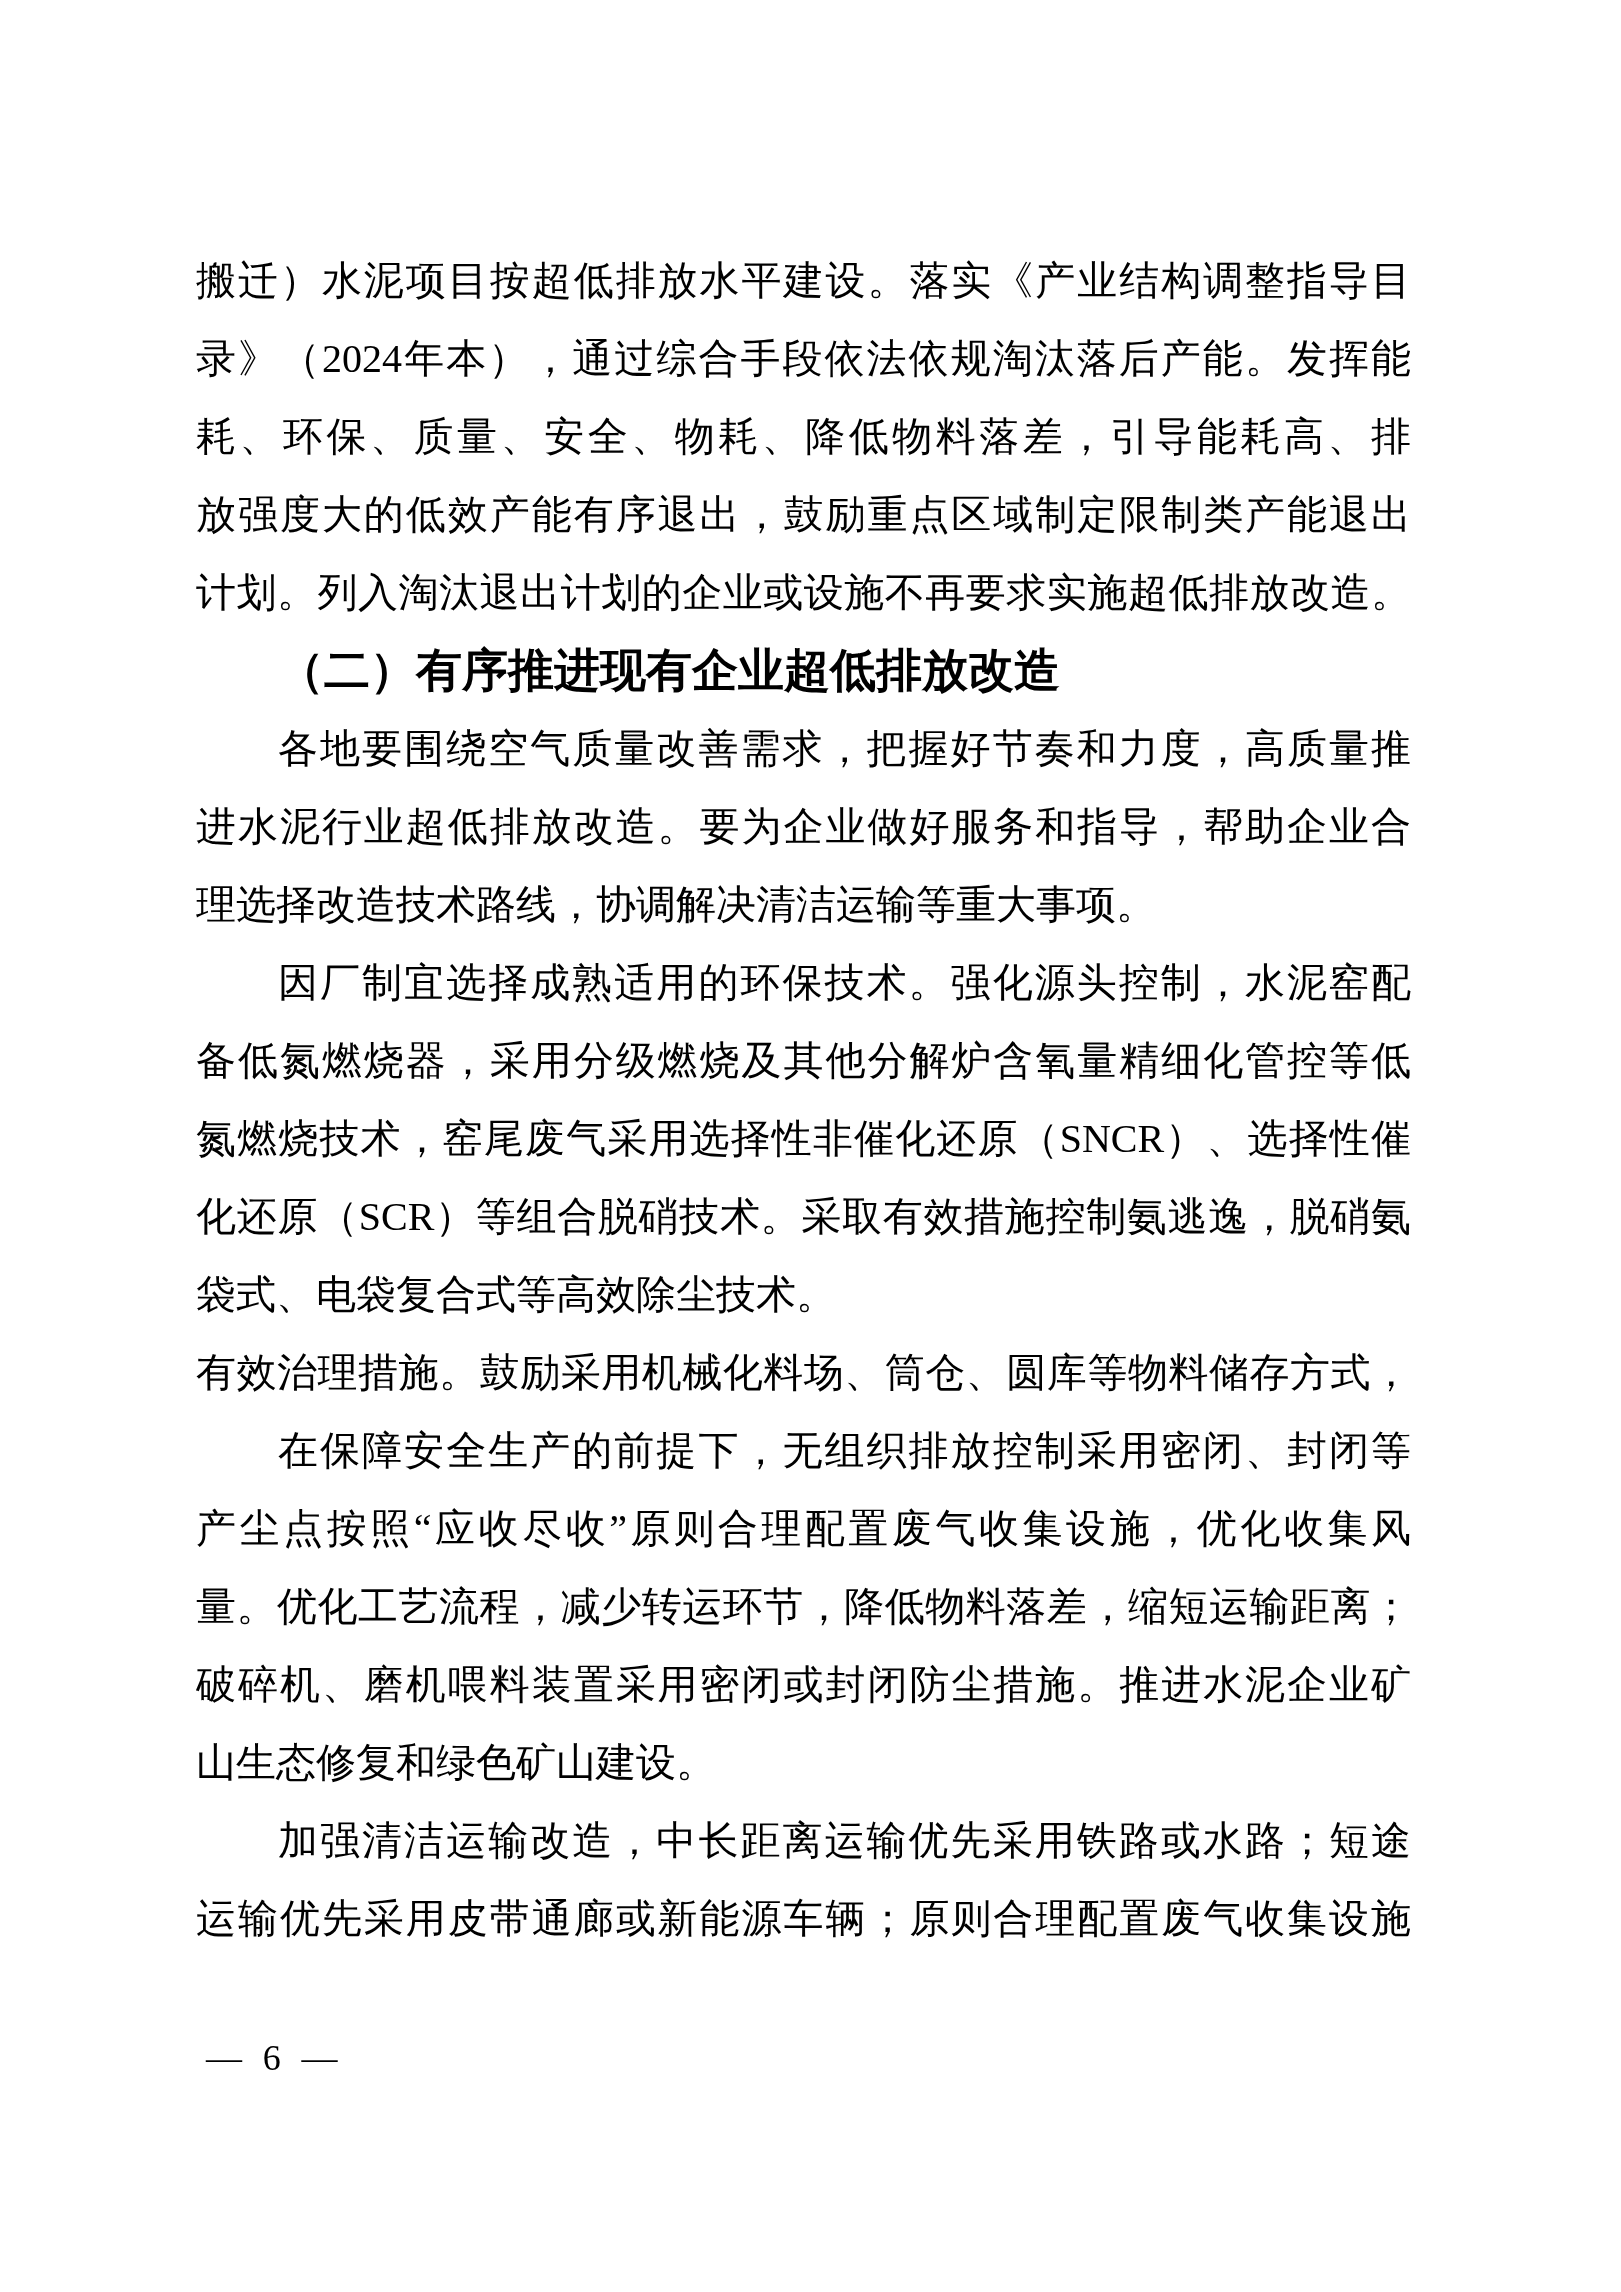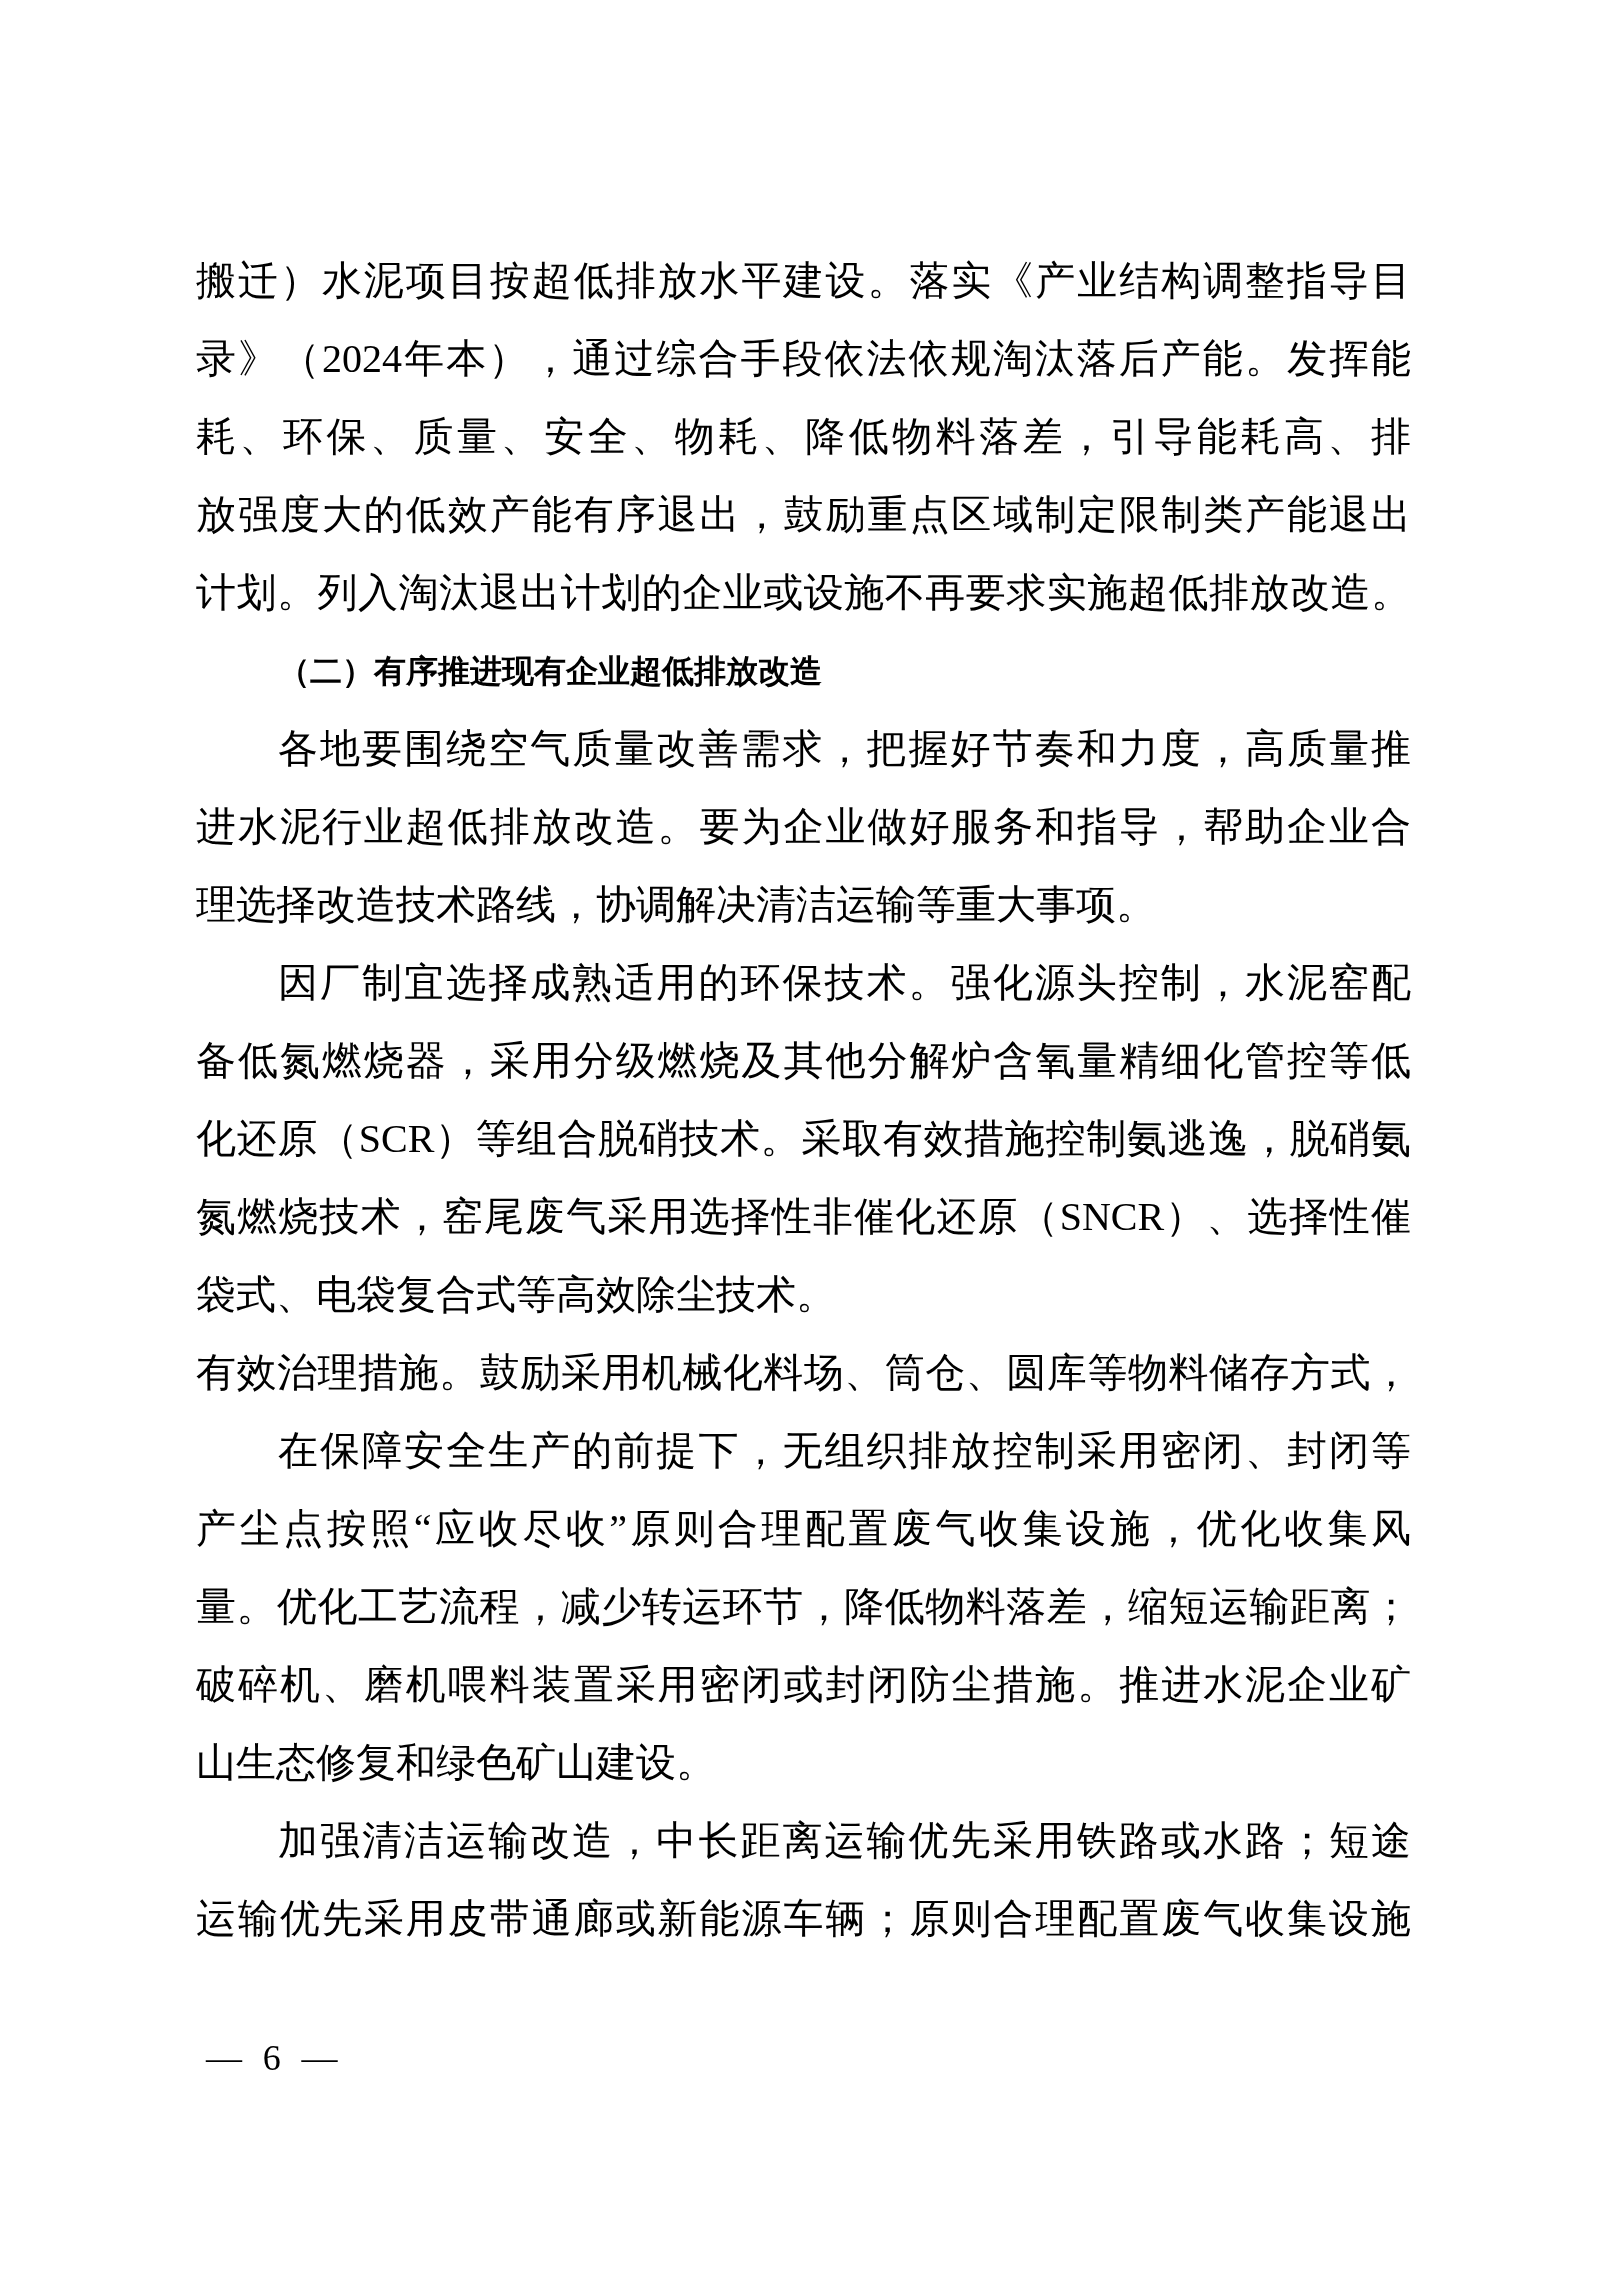--- a/index.html
+++ b/index.html
@@ -43,21 +43,21 @@
     text-align-last: justify;
     -moz-text-align-last: justify;
     text-justify: inter-character;
   }
   
   .ind {
     text-indent: 82px;
   }
   .heading {
     font-weight: 700;
-    font-size: 32px;
+    font-size: 46px;
   }
   .page-number {
     position: absolute;
     left: 206px;
     top: 2039px;
     height: 39px;
     line-height: 39px;
     font-size: 36px;
     word-spacing: 11.8px;
     white-space: nowrap;
@@ -84,22 +84,22 @@
 
     <div>
       <div class="ln ind j">各地要围绕空气质量改善需求，把握好节奏和力度，高质量推</div>
       <div class="ln j">进水泥行业超低排放改造。要为企业做好服务和指导，帮助企业合</div>
       <div class="ln">理选择改造技术路线，协调解决清洁运输等重大事项。</div>
     </div>
 
     <div>
       <div class="ln ind j">因厂制宜选择成熟适用的环保技术。强化源头控制，水泥窑配</div>
       <div class="ln j">备低氮燃烧器，采用分级燃烧及其他分解炉含氧量精细化管控等低</div>
+      <div class="ln j">氮燃烧技术，窑尾废气采用选择性非催化还原（SNCR）、选择性催</div>
       <div class="ln j">化还原（SCR）等组合脱硝技术。采取有效措施控制氨逃逸，脱硝氨</div>
-      <div class="ln j">氮燃烧技术，窑尾废气采用选择性非催化还原（SNCR）、选择性催</div>
       <div class="ln">袋式、电袋复合式等高效除尘技术。</div>
     </div>
 
     <div>
       <div class="ln j">有效治理措施。鼓励采用机械化料场、筒仓、圆库等物料储存方式，</div>
       <div class="ln ind j">在保障安全生产的前提下，无组织排放控制采用密闭、封闭等</div>
       <div class="ln j">产尘点按照“应收尽收”原则合理配置废气收集设施，优化收集风</div>
       <div class="ln j">量。优化工艺流程，减少转运环节，降低物料落差，缩短运输距离；</div>
       <div class="ln j">破碎机、磨机喂料装置采用密闭或封闭防尘措施。推进水泥企业矿</div>
       <div class="ln">山生态修复和绿色矿山建设。</div>

